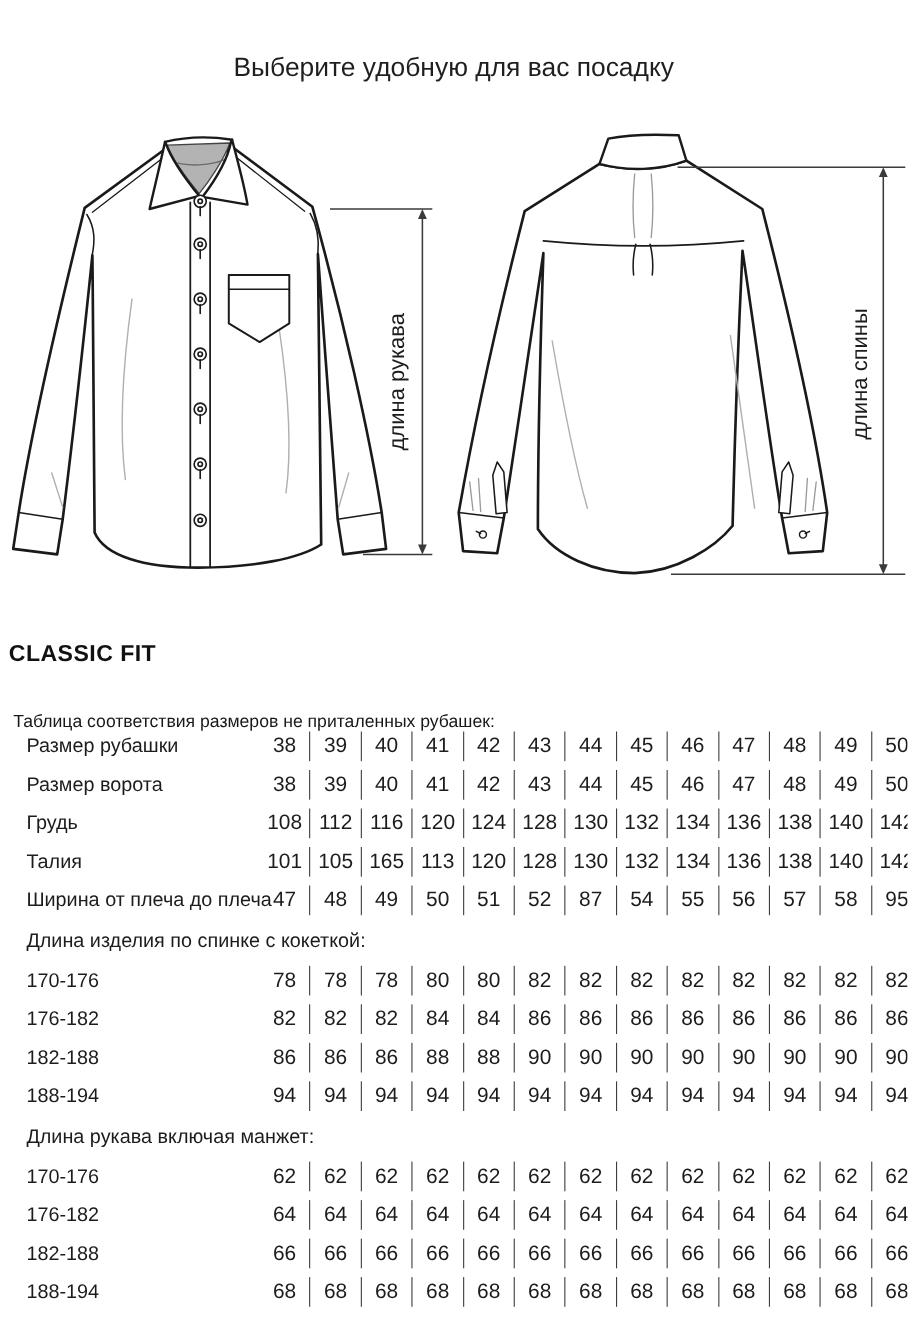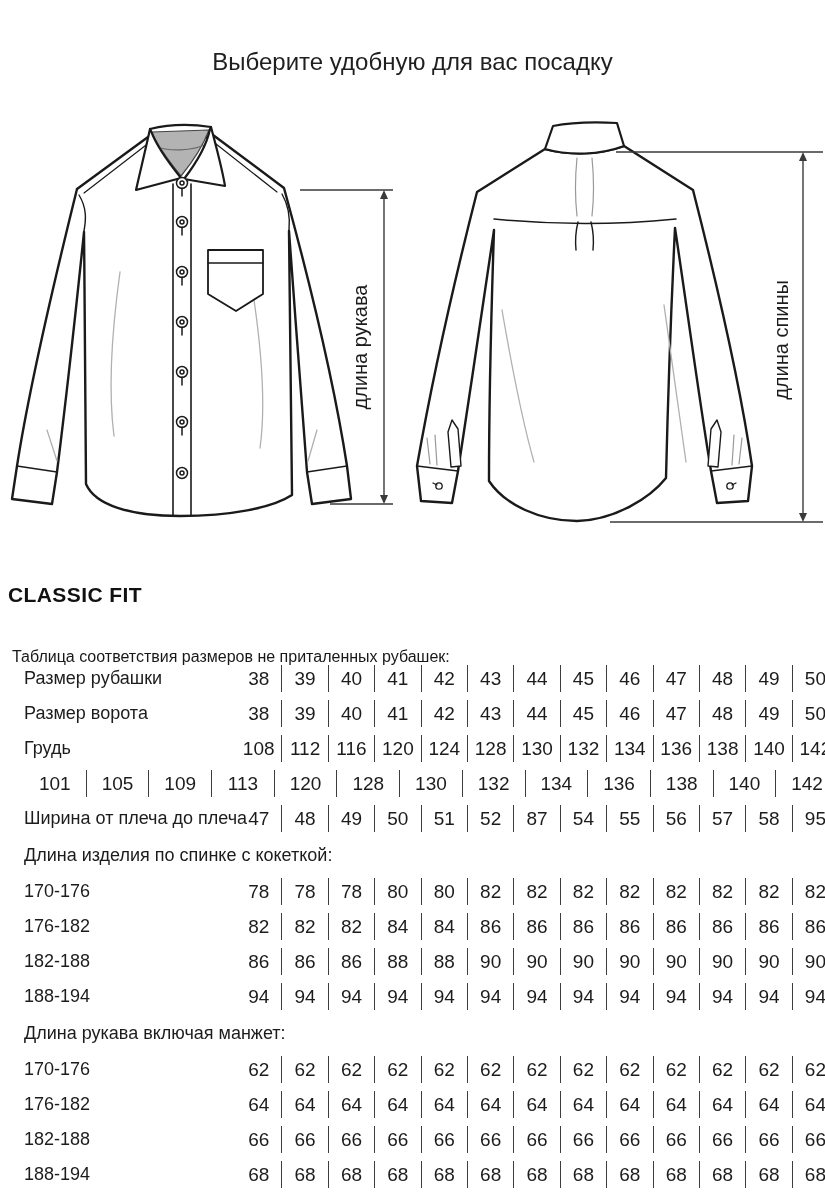--- a/index.html
+++ b/index.html
@@ -248,24 +248,25 @@
         <div class="cell">130</div>
         <div class="cell">132</div>
         <div class="cell">134</div>
         <div class="cell">136</div>
         <div class="cell">138</div>
         <div class="cell">140</div>
         <div class="cell">142</div>
       </div>
     </div>
     <div class="data-row">
+      <div class="row-label">Талия</div>
       <div class="vals">
         <div class="cell">101</div>
         <div class="cell">105</div>
-        <div class="cell">109</div>
+        <div class="cell">165</div>
         <div class="cell">113</div>
         <div class="cell">120</div>
         <div class="cell">128</div>
         <div class="cell">130</div>
         <div class="cell">132</div>
         <div class="cell">134</div>
         <div class="cell">136</div>
         <div class="cell">138</div>
         <div class="cell">140</div>
         <div class="cell">142</div>

